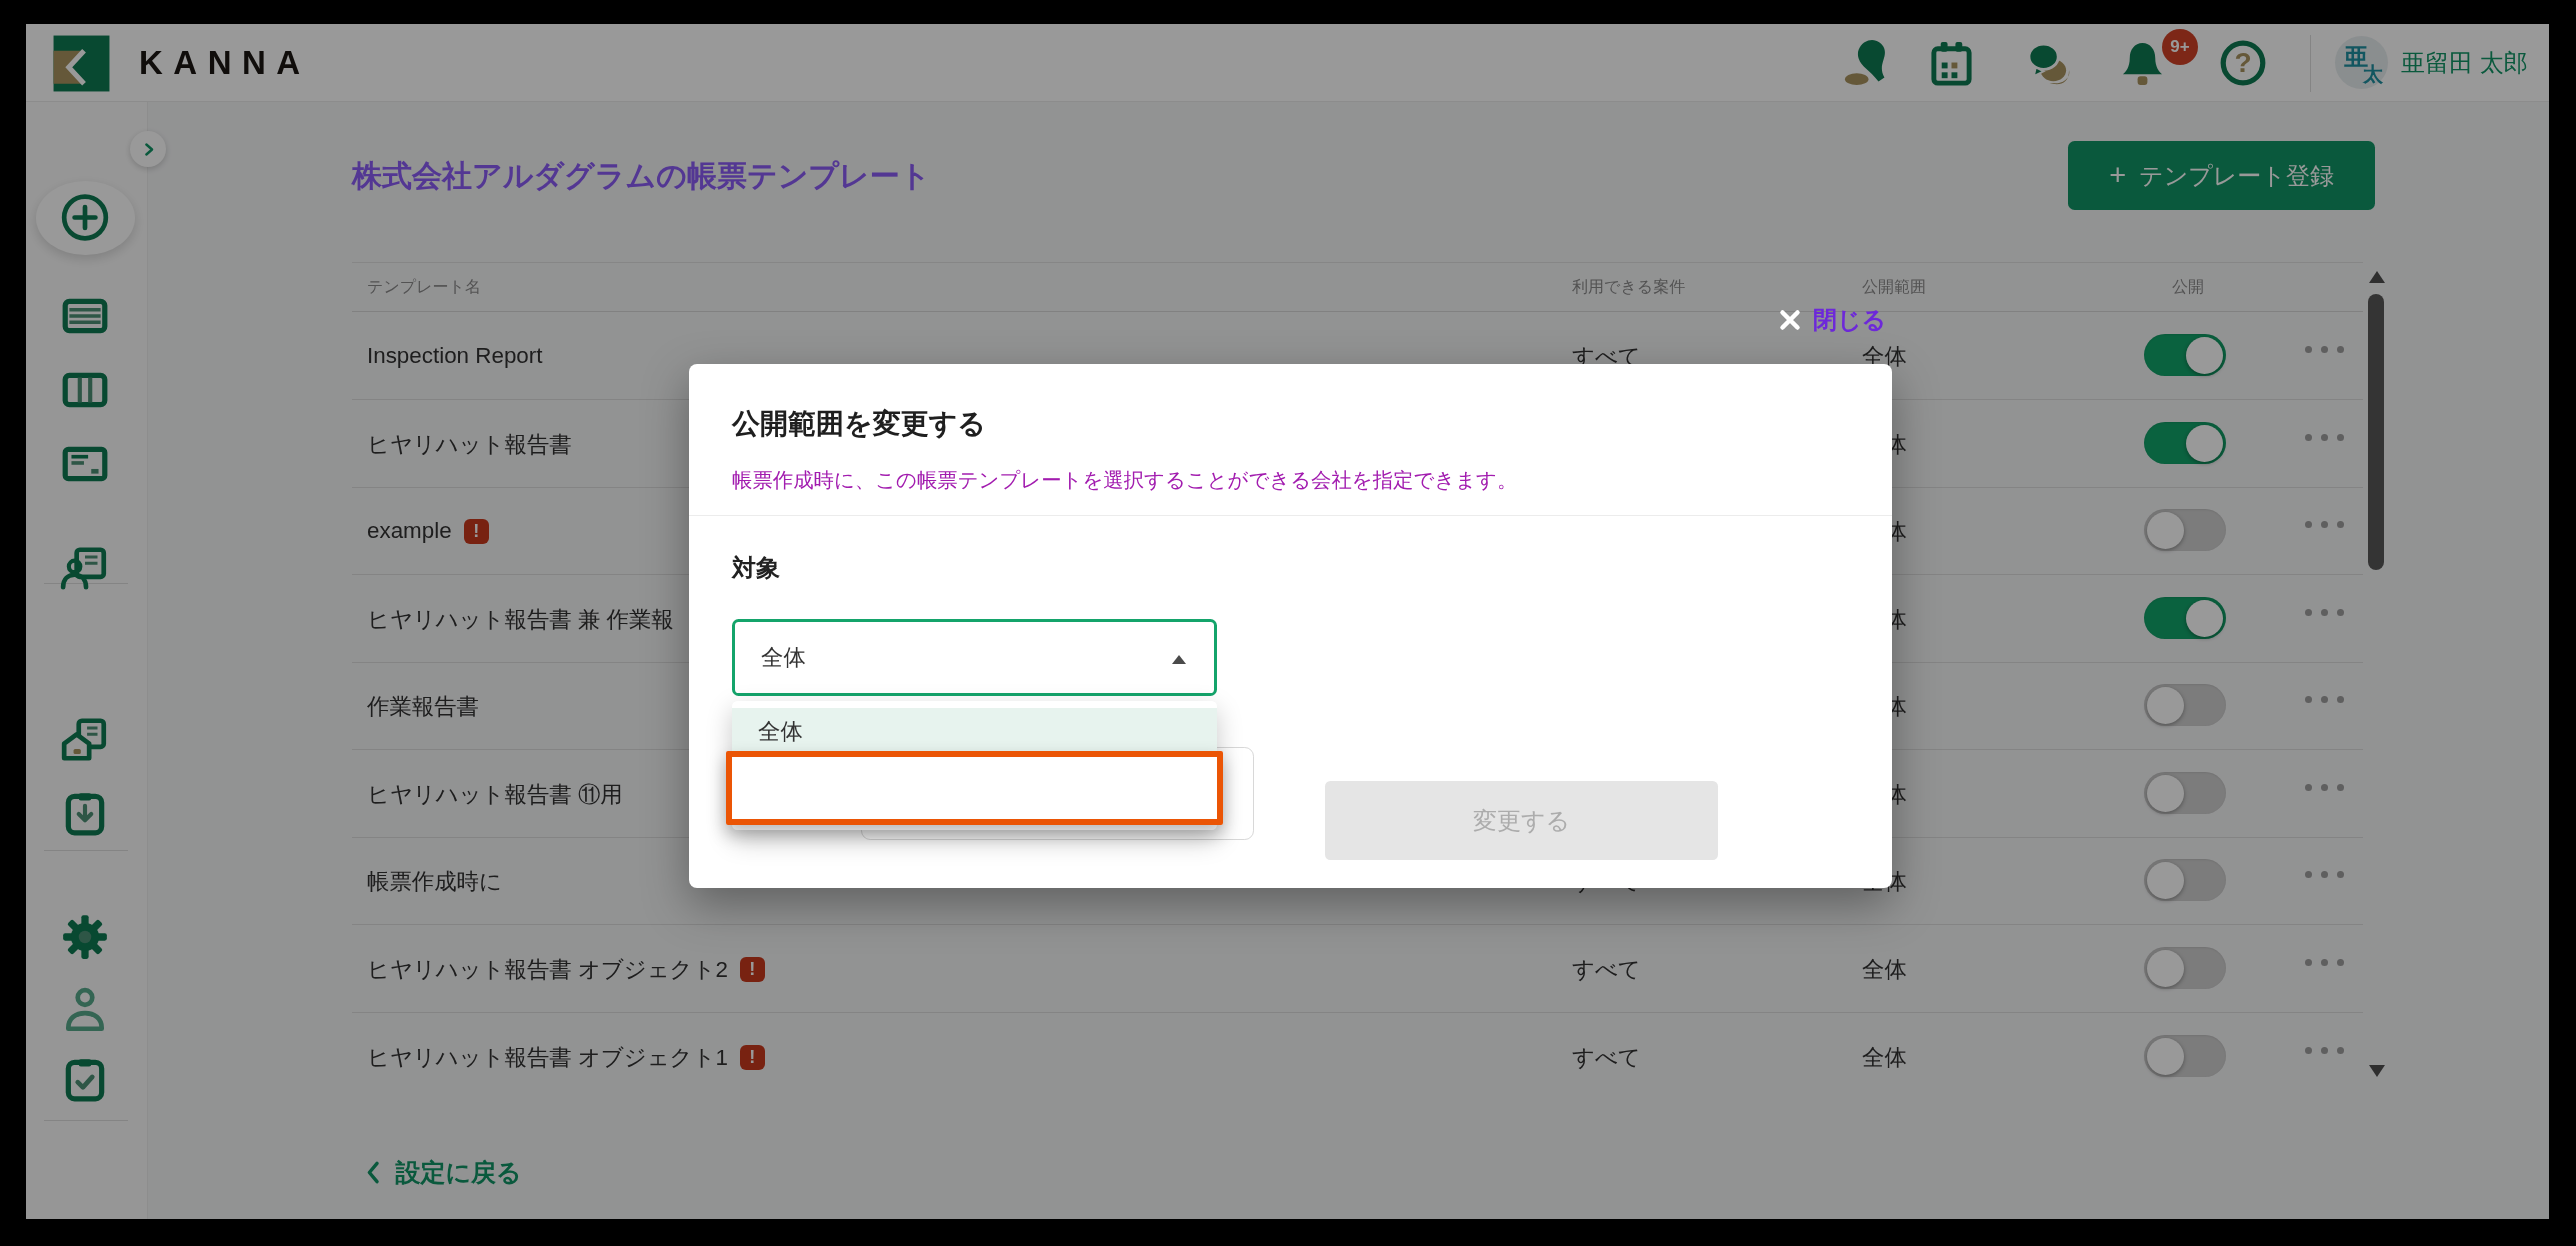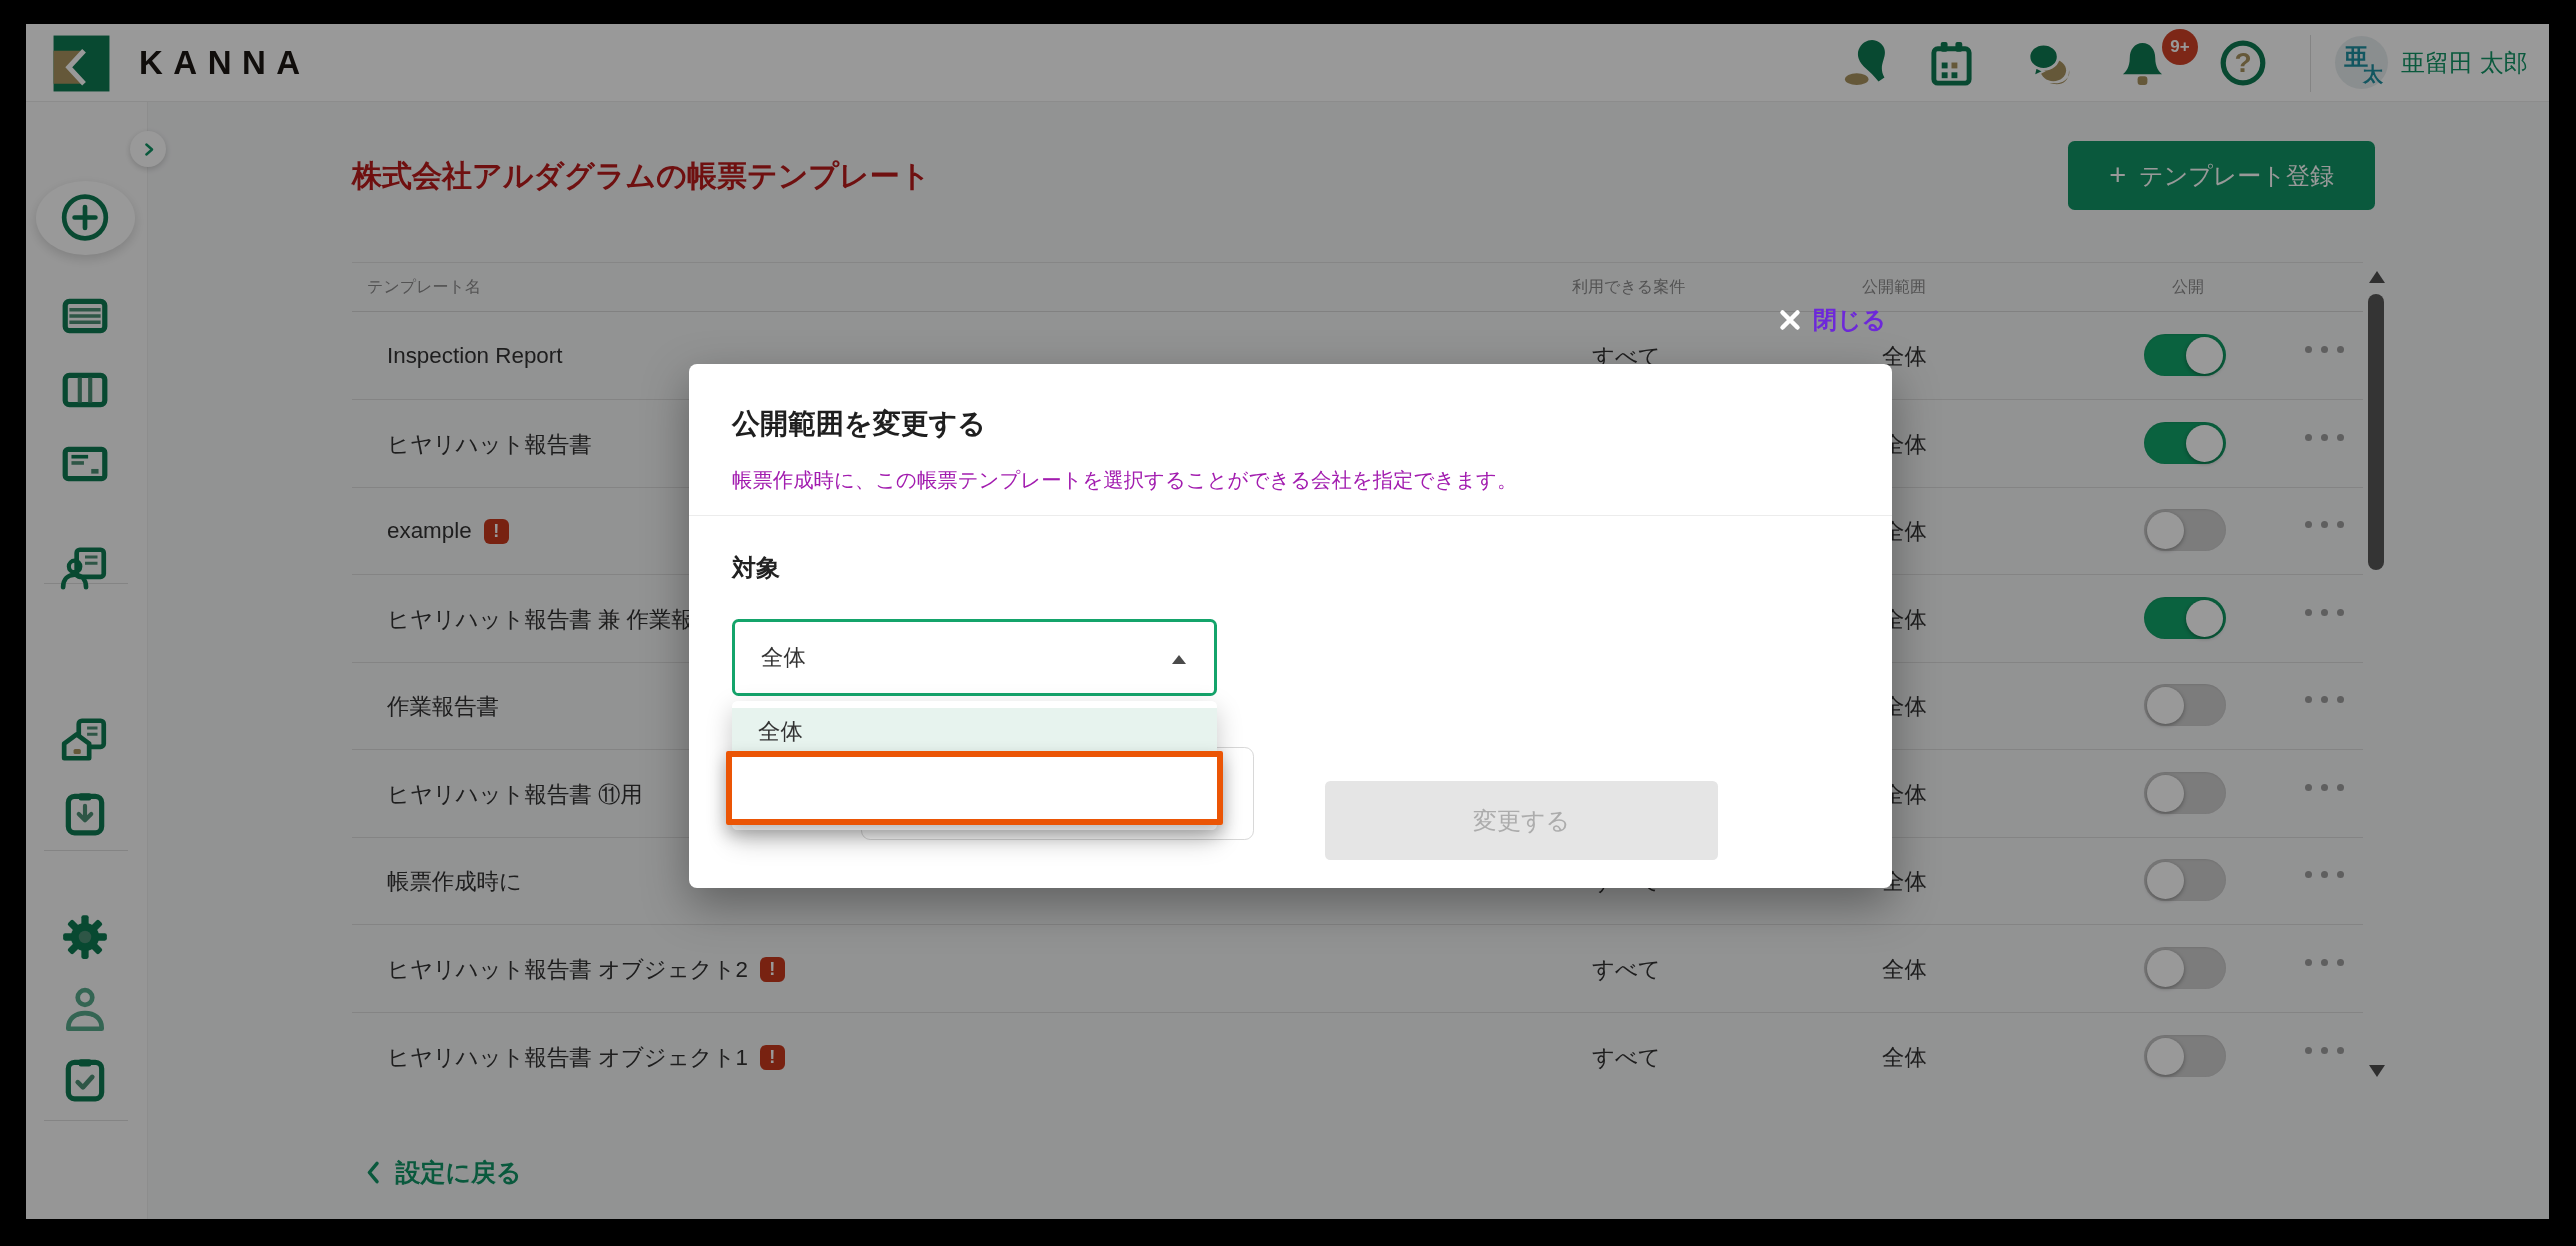--- a/index.html
+++ b/index.html
@@ -21,28 +21,28 @@
   .nbadge { position:absolute; left:2136px; top:5.3px; min-width:36px; height:36px; border-radius:18px; background:#D04227; color:#FFF; font-size:17px; font-weight:700; display:flex; align-items:center; justify-content:center; z-index:11; }
 
   
   .sidebar { position:absolute; left:0; top:78px; width:122px; height:1118px; background:#FBFBFB; border-right:0.7px solid #ECECEC; z-index:5; }
   .collapse-pill { position:absolute; left:104px; top:29px; width:36px; height:36px; border-radius:50%; background:#FFF; box-shadow:0 2px 6.6px rgba(0,0,0,.18); display:flex; align-items:center; justify-content:center; z-index:6; cursor:pointer; }
   .fab-glow { position:absolute; left:10px; top:79px; width:99px; height:74px; border-radius:50%; background:#FFF; box-shadow:0 4px 12px rgba(0,0,0,.15); }
   .sicon { position:absolute; left:34px; width:50px; height:50px; display:flex; align-items:center; justify-content:center; cursor:pointer; }
   .sdiv { position:absolute; left:18.4px; width:84px; height:0.7px; background:#DDDDDD; }
 
   
-  .page-title { position:absolute; left:326px; top:132px; font-size:30px; font-weight:700; color:#b91c1c; }
+  .page-title { position:absolute; left:326px; top:132px; font-size:30px; font-weight:700; color:#8b5cf6; }
   .register-btn { position:absolute; left:2042px; top:117px; width:307px; height:69px; background:#129566; border:none; border-radius:6.6px; color:#FFF; font-size:24px; display:flex; align-items:center; justify-content:center; gap:13px; cursor:pointer; font-family:inherit; }
   .register-btn .plus { font-size:29px; font-weight:400; line-height:1; }
   .title-divider { position:absolute; left:326px; top:238px; width:2011px; height:0.7px; background:#E0E0E0; }
   .thead { position:absolute; left:326px; top:239px; width:2011px; height:49px; border-bottom:0.7px solid #D8D8D8; }
   .thead span { position:absolute; top:0; height:49px; display:flex; align-items:center; font-size:16px; color:#8A8A8A; }
   .row { position:absolute; left:326px; width:2011px; height:88px; border-bottom:0.7px solid #DCDCDC; }
-  .cell { position:absolute; top:0; height:88px; display:flex; align-items:center; font-size:22.4px; color:#333;margin-left:20px; }
+  .cell { position:absolute; top:0; height:88px; display:flex; align-items:center; font-size:22.4px; color:#333; }
   .c-name { left:15px; }
   .c-avail { left:1220px; }
   .c-scope { left:1510px; }
   .warn { display:inline-flex; width:25px; height:25px; margin-left:12px; border-radius:6px; background:#C93A1D; color:#FFF; font-size:18px; font-weight:700; align-items:center; justify-content:center; }
   .toggle { position:absolute; left:1792px; top:22.4px; width:82px; height:42px; border-radius:21px; background:#CFCFCF; cursor:pointer; box-shadow:inset 0 0.7px 2px rgba(0,0,0,.1); }
   .toggle .knob { position:absolute; left:2.6px; top:2.6px; width:37px; height:37px; border-radius:50%; background:#FFF; box-shadow:0 1.3px 4px rgba(0,0,0,.35); transition:left .1s; }
   .toggle.on { background:#12A36A; }
   .toggle.on .knob { left:42px; }
   .dots { position:absolute; left:1953px; top:34px; display:flex; gap:8.6px; cursor:pointer; }
   .dots i { width:7.2px; height:7.2px; border-radius:50%; background:#9E9E9E; }

